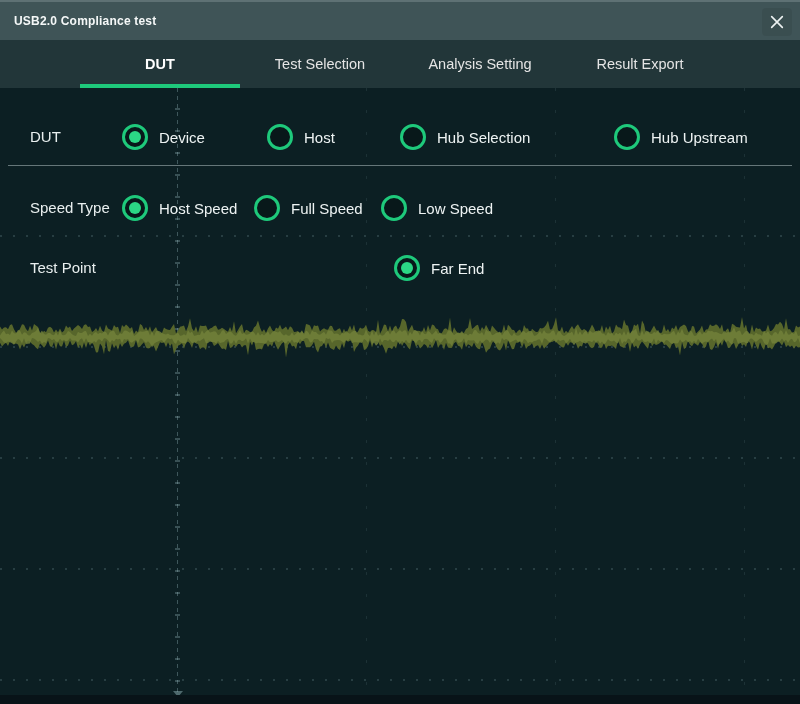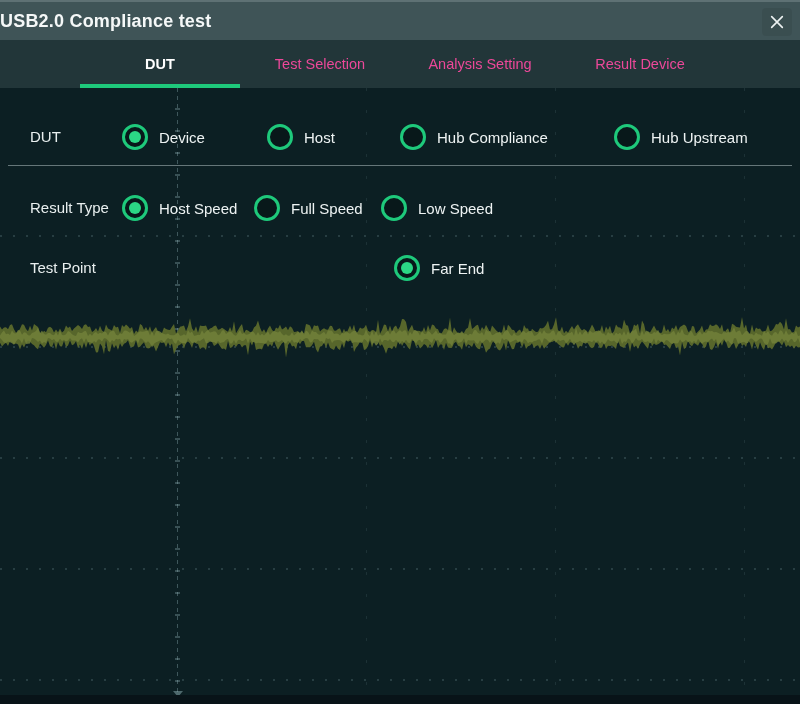--- a/index.html
+++ b/index.html
@@ -20,29 +20,29 @@
     border:5px solid transparent;border-top:6px solid rgba(160,195,200,.45);}
   .bottom-strip{position:absolute;left:0;right:0;bottom:0;height:9px;background:#081318;}
 
   
   #waveform{position:absolute;inset:0;width:800px;height:704px;pointer-events:none;}
 
   
   .titlebar{position:absolute;left:0;top:0;width:800px;height:40px;
     background:var(--titlebar_bg,#3f5457);border-top:2px solid #5e7174;box-sizing:border-box;
     display:flex;align-items:center;}
-  .title{font-size:18px;font-weight:bold;color:#f5f8f8;letter-spacing:.2px;}
+  .title{margin-left:14px;font-size:12px;font-weight:bold;color:#f5f8f8;letter-spacing:.2px;}
   .close-btn{position:absolute;right:8px;top:6px;width:30px;height:28px;border:none;
     background:rgba(0,0,0,.07);border-radius:4px;display:flex;align-items:center;justify-content:center;cursor:pointer;}
 
   
   .tabbar{position:absolute;left:0;top:40px;width:800px;height:48px;background:var(--tabbar_bg,#223639);}
   .tabs{position:absolute;left:80px;top:0;width:640px;height:48px;display:flex;}
   .tab{position:relative;width:160px;height:48px;display:flex;align-items:center;justify-content:center;
-    font-size:14.5px;color:#ec4899;cursor:pointer;}
+    font-size:14.5px;color:#e5e5e5;cursor:pointer;}
   .tab.active{color:#ffffff;font-weight:bold;}
   .tab.active::after{content:"";position:absolute;left:0;right:0;bottom:0;height:4px;
     background:var(--accent,#1ec97b);}
 
   
   .row{position:absolute;left:0;right:0;height:26px;}
   .row-label{position:absolute;left:30px;top:0;height:26px;line-height:26px;
     font-size:15px;color:#e9efef;}
   .opt{position:absolute;top:0;height:26px;display:flex;align-items:center;gap:11px;cursor:pointer;text-align:center;}
   .ring{position:relative;width:26px;height:26px;box-sizing:border-box;border-radius:50%;
@@ -90,51 +90,51 @@
       <div class="tab active">
         <span>DUT</span>
       </div>
       <div class="tab">
         <span>Test Selection</span>
       </div>
       <div class="tab">
         <span>Analysis Setting</span>
       </div>
       <div class="tab">
-        <span>Result Device</span>
+        <span>Result Export</span>
       </div>
     </div>
   </div>
 
   <div class="row" style="top:124px">
     <span class="row-label">DUT</span>
     <div class="opt" style="left:122px">
       <span class="ring on">
           <span class="dot"></span>
         </span>
       <span class="opt-label">Device</span>
     </div>
     <div class="opt" style="left:267px">
       <span class="ring"></span>
       <span class="opt-label">Host</span>
     </div>
     <div class="opt" style="left:400px">
       <span class="ring"></span>
-      <span class="opt-label">Hub Compliance</span>
+      <span class="opt-label">Hub Selection</span>
     </div>
     <div class="opt" style="left:614px">
       <span class="ring"></span>
       <span class="opt-label">Hub Upstream</span>
     </div>
   </div>
 
   <div class="divider"></div>
 
   <div class="row" style="top:195px">
-    <span class="row-label">Result Type</span>
+    <span class="row-label">Speed Type</span>
     <div class="opt" style="left:122px">
       <span class="ring on">
           <span class="dot"></span>
         </span>
       <span class="opt-label">Host Speed</span>
     </div>
     <div class="opt" style="left:381px">
       <span class="ring"></span>
       <span class="opt-label">Low Speed</span>
     </div>

